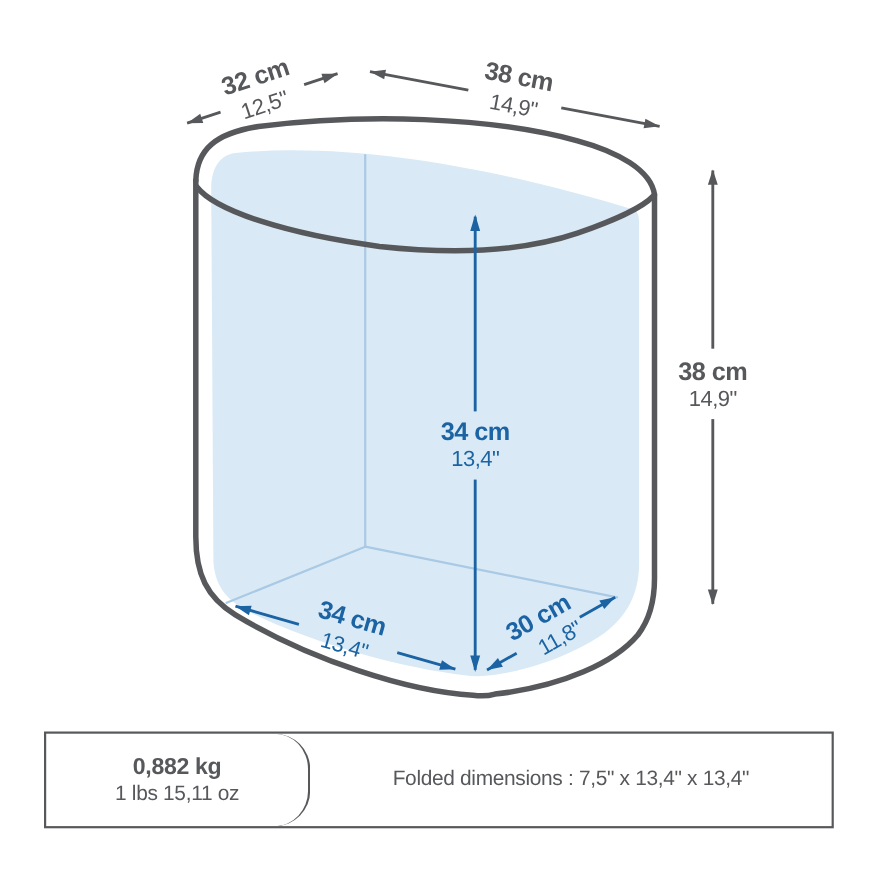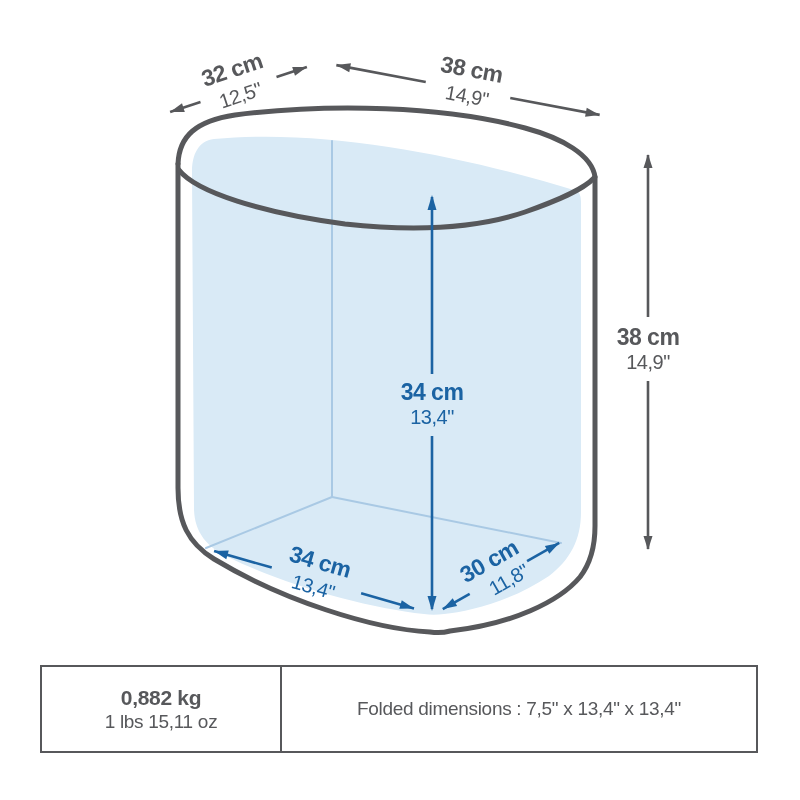--- a/index.html
+++ b/index.html
@@ -55,20 +55,21 @@
     flex-direction: column;
     justify-content: center;
     align-items: center;
     text-align: center;
     line-height: 1.22;
   }
   .spec-cell.weight {
     width: 240px;
     border-right: 2px solid #57585b;
     box-sizing: border-box;
+    border-radius: 32px;
   }
   .spec-cell.folded {
     flex: 1;
   }
   .spec-primary {
     font-weight: bold;
     font-size: 21px;
     letter-spacing: -0.3px;
   }
   .spec-secondary {

